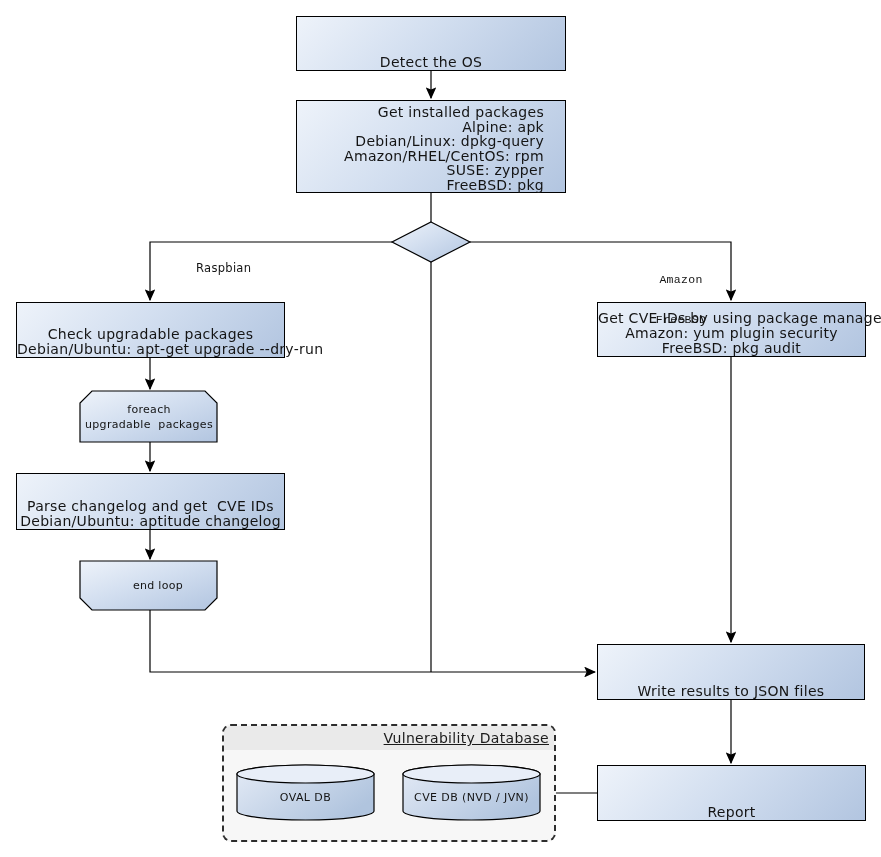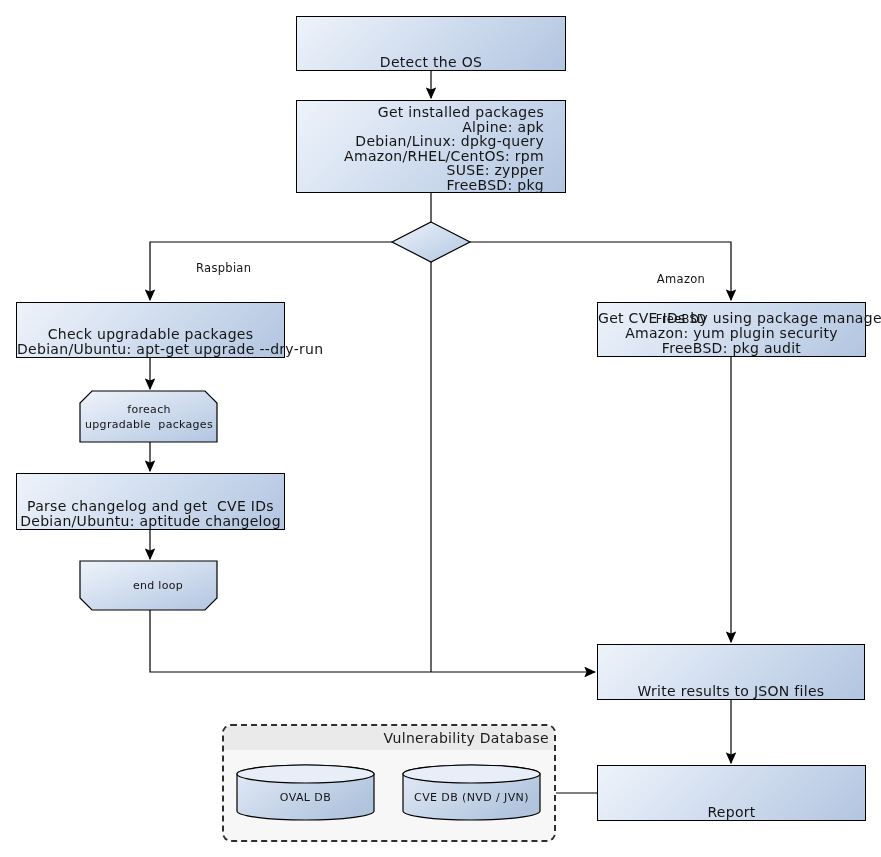--- a/index.html
+++ b/index.html
@@ -30,20 +30,21 @@
   .svg-layer { position:absolute; left:0; top:0; pointer-events:none; }
   .db-group {
     position:absolute; left:222px; top:724px; width:334px; height:118px;
     box-sizing:border-box; border:2px dashed #2e2e2e; border-radius:9px;
     background:#f7f7f7; overflow:hidden;
   }
   .db-group-header {
     height:24px; background:#eaeaea; text-align:right;
     font-size:14px; letter-spacing:0.3px; line-height:24px; padding-right:5px;
     color:#1a1a1a;
+    text-decoration:underline;
   }
   .cyl-label {
     position:absolute; font-size:11px; letter-spacing:0.4px; text-align:center;
     white-space:pre;
   }
 </style>
 </head>
 <body>
 
 <div class="canvas">
@@ -145,19 +146,19 @@
   <div class="overlay" style="left:80px; top:561px; width:156px; height:49px;">
     <div class="line">end loop</div>
   </div>
 
   <div class="cyl-label" style="left:237px; top:791px; width:137px;text-align:center;">OVAL DB</div>
 
   <div class="cyl-label" style="left:403px; top:791px; width:137px;">CVE DB (NVD / JVN)</div>
 
   <div class="edge-label" style="left:196px; top:262px;">Raspbian</div>
 
-  <div class="edge-label" style="left:652px; top:246px; width:58px; text-align:center;">
+  <div class="edge-label" style="left:652px; top:246px; width:58px; text-align:center;font-family:Liberation Mono, monospace;">
     <div>Amazon</div>
     <div>FreeBSD</div>
   </div>
 
 
 </div>
 
 </body></html>

